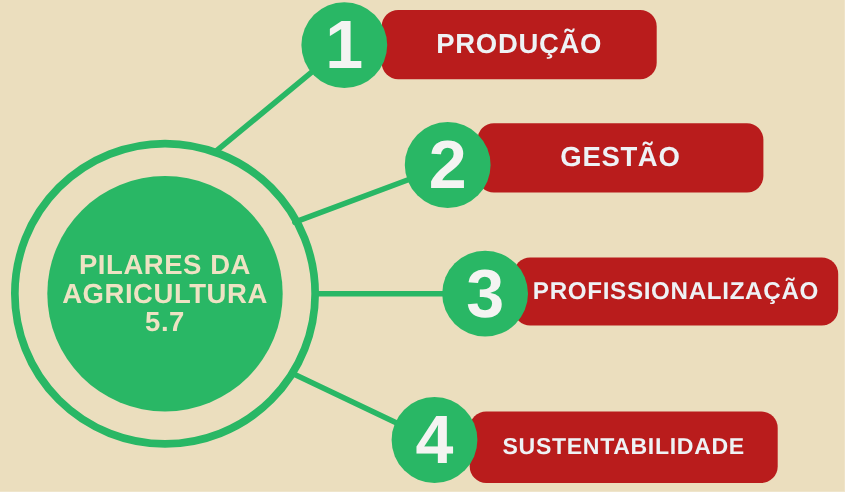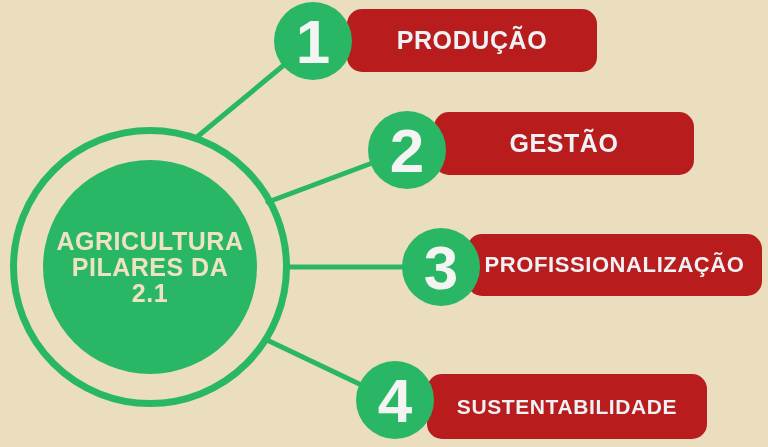--- a/index.html
+++ b/index.html
@@ -57,23 +57,23 @@
   <svg class="lines" viewBox="0 0 768 447" aria-hidden="true">
     <line x1="197" y1="137" x2="313" y2="41"></line>
     <line x1="268" y1="202" x2="407" y2="150"></line>
     <line x1="288" y1="267" x2="441" y2="267"></line>
     <line x1="267" y1="340" x2="395" y2="401"></line>
   </svg>
 
   <div class="ring"></div>
   <div class="core">
     <div class="title">
+      <span>PILARES DA</span>
       <span>AGRICULTURA</span>
-      <span>PILARES DA</span>
-      <span>2.1</span>
+      <span>5.7</span>
     </div>
   </div>
 
   <div class="bar bar-1">
     <span>PRODUÇÃO</span>
   </div>
   <div class="badge badge-1">
     <span>1</span>
   </div>
 

